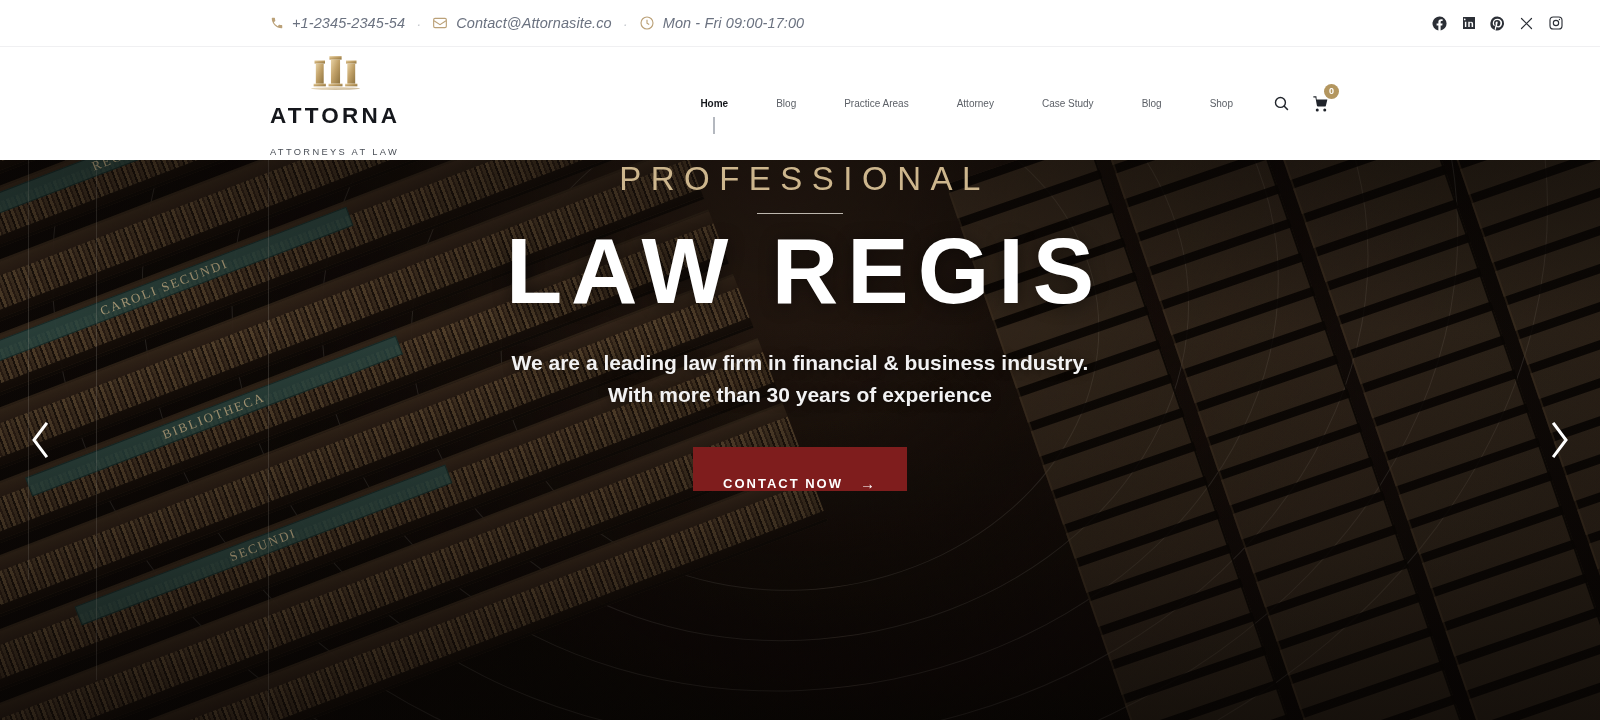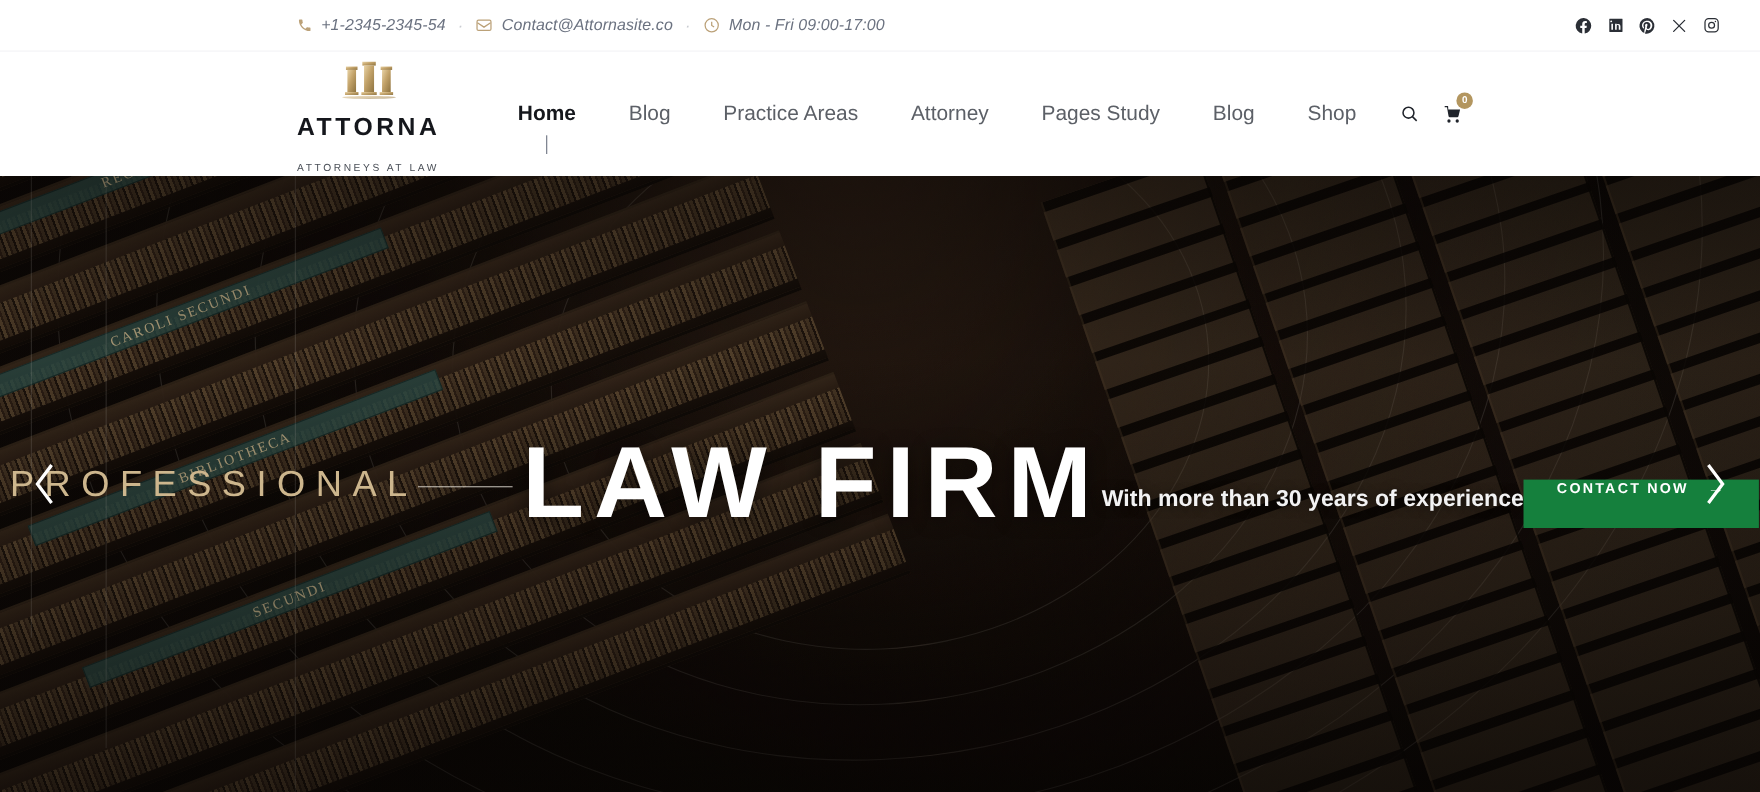--- a/index.html
+++ b/index.html
@@ -105,21 +105,21 @@
   }
 
   .nav {
     display: flex;
     align-items: center;
     gap: 0;
     margin-left: auto;
     margin-right: 0;
   }
   .nav-item {
-    font-size: 19px;
+    font-size: 10px;
     color: #5c6067;
     padding: 0 24px;
     cursor: pointer;
     position: relative;
     white-space: nowrap;
   }
   .nav-item.active { color: #15171c; font-weight: bold; }
   .nav-item.active::after {
     content: "";
     position: absolute;
@@ -250,21 +250,21 @@
     width: 1px;
     background: rgba(190,185,178,0.22);
     top: 0;
   }
 
   .hero-content {
     position: relative;
     z-index: 5;
     height: 100%;
     display: flex;
-    flex-direction: row;
+    flex-direction: column;
     align-items: center;
     justify-content: flex-start;
     text-align: center;
   }
   .eyebrow {
     font-size: 33px;
     letter-spacing: 9.5px;
     color: #cdb68d;
     font-weight: 400;
     text-indent: 9px;
@@ -288,29 +288,29 @@
     margin-top: 28px;
     font-size: 21px;
     font-weight: bold;
     color: #f2f2f3;
     line-height: 1.52;
     text-shadow: 0 1px 10px rgba(0,0,0,0.5);
   }
   .hero-sub .line2 { display: block; }
   .cta {
     margin-top: 36px;
-    background: #15803d;
+    background: #7f1d1d;
     color: #ffffff;
     font-size: 13px;
     font-weight: bold;
     letter-spacing: 2px;
     padding: 0 30px;
     height: 44px;
     display: inline-flex;
-    align-items: flex-start;
+    align-items: flex-end;
     gap: 17px;
     cursor: pointer;
     border: none;
     font-family: "Liberation Sans", sans-serif;
   }
   .cta .arrow { font-size: 15px; line-height: 1; }
 
   .slider-arrow {
     position: absolute;
     top: 50%;
@@ -430,21 +430,21 @@
       <div class="logo-title">ATTORNA</div>
       <div class="logo-sub">ATTORNEYS AT LAW</div>
     </span>
   </div>
 
   <nav class="nav">
     <span class="nav-item active">Home</span>
     <span class="nav-item">Blog</span>
     <span class="nav-item">Practice Areas</span>
     <span class="nav-item">Attorney</span>
-    <span class="nav-item">Pages Study</span>
+    <span class="nav-item">Case Study</span>
     <span class="nav-item">Blog</span>
     <span class="nav-item">Shop</span>
 
     <span class="nav-tools">
       <span class="tool-icon">
         <svg width="17" height="17" viewBox="0 0 24 24" fill="none" stroke="currentColor" stroke-width="2">
           <circle cx="10.5" cy="10.5" r="7"></circle>
           <path d="M15.6 15.6L21 21"></path>
         </svg>
       </span>
@@ -528,22 +528,23 @@
   </div>
   <div class="slider-arrow next">
     <svg width="30" height="44" viewBox="0 0 30 44" fill="none" stroke="currentColor" stroke-width="3" stroke-linecap="square">
       <path d="M9 6l12 16-12 16"></path>
     </svg>
   </div>
 
   <div class="hero-content">
     <div class="eyebrow">PROFESSIONAL</div>
     <div class="eyebrow-rule"></div>
-    <div class="hero-title">LAW FIRM</div>
+    <div class="hero-title">LAW REGIS</div>
     <div class="hero-sub">
+      <span>We are a leading law firm in financial &amp; business industry.</span>
       <span class="line2">With more than 30 years of experience</span>
     </div>
     <button class="cta">
       <span>CONTACT NOW</span>
       <span class="arrow">→</span>
     </button>
   </div>
 </div>
 
 </body></html>

